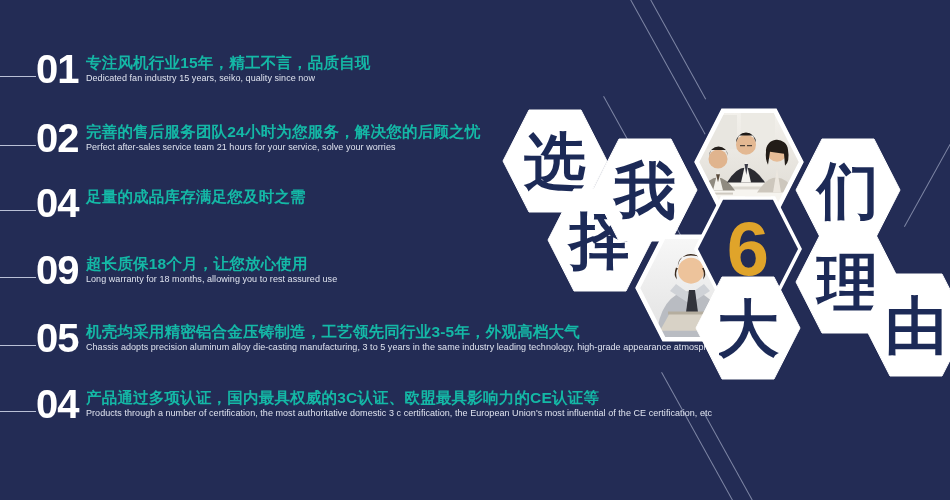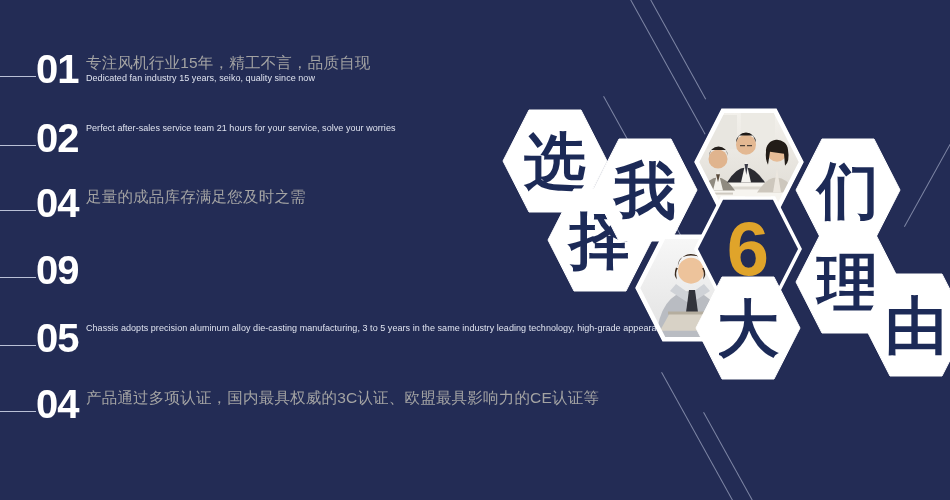--- a/index.html
+++ b/index.html
@@ -49,24 +49,25 @@
     font-family: "Liberation Sans", "DejaVu Sans", sans-serif;
     text-align: right;
   }
   .r-body {
     position: absolute;
     left: 86px;
     top: 0px;
   }
   .r-cn {
     font-size: 15.5px;
-    color: #a3a3a3;
+    color: #14b8a6;
     white-space: nowrap;
     line-height: 1.25;
     letter-spacing: 0.2px;
+    font-weight: bold;
   }
   .r-en {
     font-size: 9px;
     color: #dfe3ef;
     white-space: nowrap;
     line-height: 1.3;
     margin-top: 1px;
     letter-spacing: 0.05px;
   }
   
@@ -108,46 +109,53 @@
         <div class="r-num">01</div>
         <div class="r-body">
           <div class="r-cn">专注风机行业15年，精工不言，品质自现</div>
           <div class="r-en">Dedicated fan industry 15 years, seiko, quality since now</div>
         </div>
       </div>
       <div class="reason" style="top: 122px;">
         <div class="r-line"></div>
         <div class="r-num">02</div>
         <div class="r-body">
+          <div class="r-cn">完善的售后服务团队24小时为您服务，解决您的后顾之忧</div>
           <div class="r-en">Perfect after-sales service team 21 hours for your service, solve your worries</div>
         </div>
       </div>
       <div class="reason" style="top: 187px;">
         <div class="r-line"></div>
         <div class="r-num">04</div>
         <div class="r-body">
           <div class="r-cn">足量的成品库存满足您及时之需</div>
         </div>
       </div>
       <div class="reason" style="top: 254px;">
         <div class="r-line"></div>
         <div class="r-num">09</div>
+        <div class="r-body">
+          <div class="r-cn">超长质保18个月，让您放心使用</div>
+          <div class="r-en">Long warranty for 18 months, allowing you to rest assured use</div>
+        </div>
       </div>
       <div class="reason" style="top: 322px;">
         <div class="r-line"></div>
         <div class="r-num">05</div>
         <div class="r-body">
+          <div class="r-cn">机壳均采用精密铝合金压铸制造，工艺领先同行业3-5年，外观高档大气</div>
           <div class="r-en">Chassis adopts precision aluminum alloy die-casting manufacturing, 3 to 5 years in the same industry leading technology, high-grade appearance atmosphere</div>
         </div>
       </div>
       <div class="reason" style="top: 388px;">
         <div class="r-line"></div>
         <div class="r-num">04</div>
         <div class="r-body">
           <div class="r-cn">产品通过多项认证，国内最具权威的3C认证、欧盟最具影响力的CE认证等</div>
+          <div class="r-en">Products through a number of certification, the most authoritative domestic 3 c certification, the European Union's most influential of the CE certification, etc</div>
         </div>
       </div>
     </div>
 
   <svg id="hexes" viewBox="0 0 950 500">
     <defs>
 
       <clipPath id="clip-team">
           <path id="clip-team-path" d="M 697 162 L 723 111 L 775 111 L 801 162 L 775 213 L 723 213 Z"></path>
         </clipPath>

